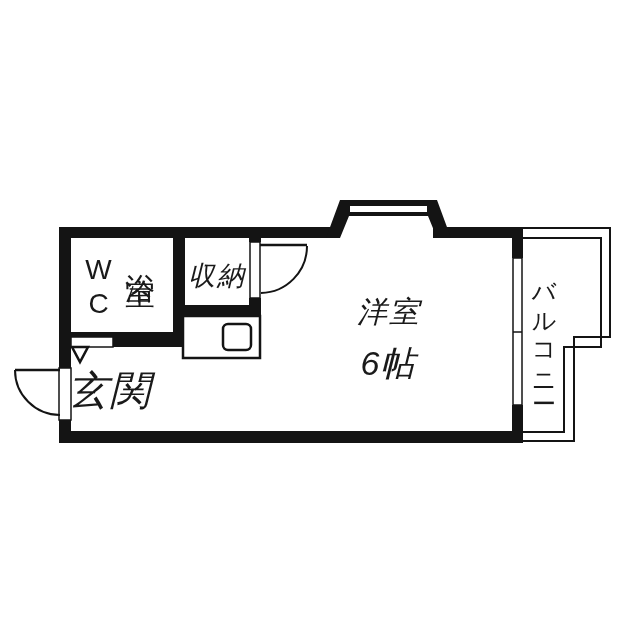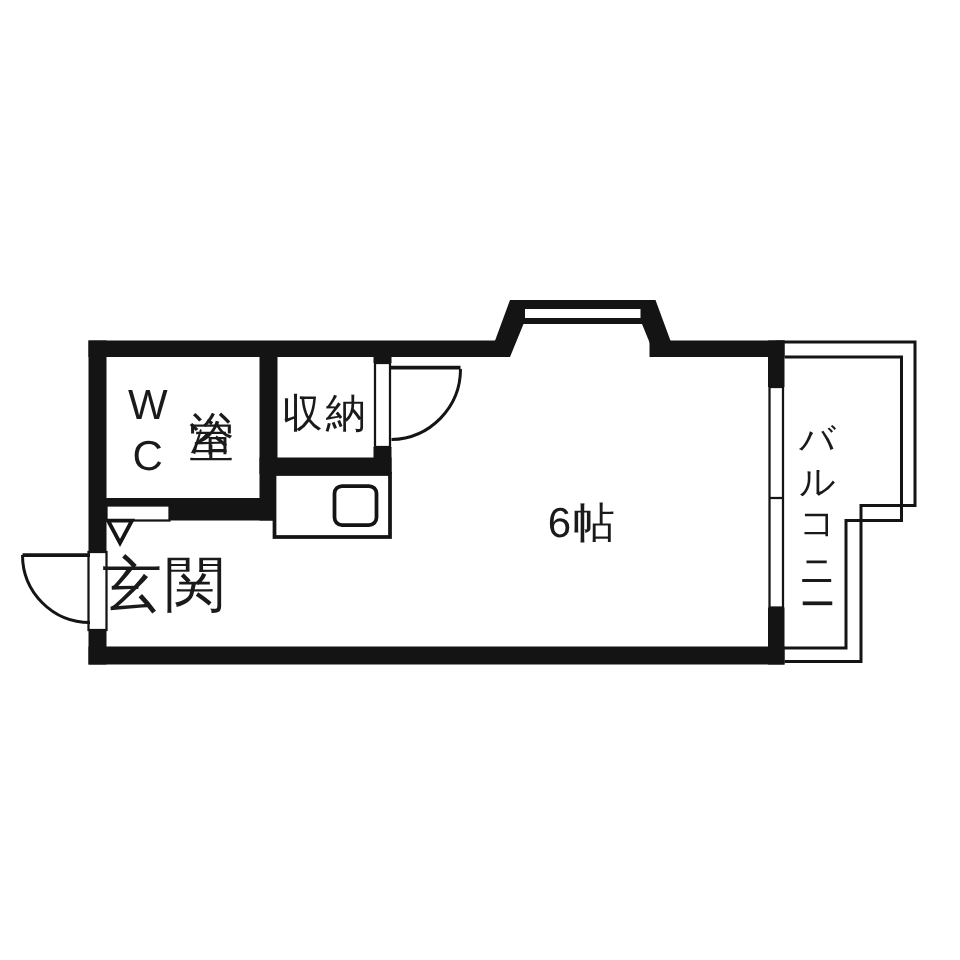--- a/index.html
+++ b/index.html
@@ -11,28 +11,28 @@
     overflow:hidden;
   }
   .plan-svg{position:absolute;left:0;top:0;}
   .room-label{
     position:absolute;
     color:#1a1a1a;
     line-height:1;
     white-space:nowrap;
     user-select:none;
   }
-  .h-label{transform:translate(-50%,-50%);text-align:left;}
+  .h-label{transform:translate(-50%,-50%);text-align:left;font-style:italic;}
   .v-label{writing-mode:vertical-rl;}
   .v-upright{text-orientation:upright;}
   .lbl-wc{left:84px;top:254px;font-size:28px;letter-spacing:3px;font-weight:500;}
   .lbl-bath{left:125px;top:250px;font-size:30px;letter-spacing:3px;font-weight:500;}
   .lbl-closet{left:217px;top:276px;font-size:27px;letter-spacing:2px;font-weight:500;}
   .lbl-room{left:389px;top:312px;font-size:30px;letter-spacing:2px;font-weight:500;}
-  .lbl-size{left:388px;top:349px;font-size:28px;letter-spacing:1px;font-weight:500;}
+  .lbl-size{left:388px;top:363px;font-size:34px;letter-spacing:1px;font-weight:500;}
   .lbl-entrance{left:110px;top:390px;font-size:40px;letter-spacing:2px;font-weight:500;}
   .lbl-balcony{left:532px;top:265px;font-size:24px;letter-spacing:4px;font-weight:500;}
 </style>
 </head>
 <body>
 
 <div class="canvas">
 
   <svg class="plan-svg" width="640" height="640" viewBox="0 0 640 640">
 
@@ -91,20 +91,21 @@
       <path d="M 523 238 L 601 238 L 601 347 L 564 347 L 564 432 L 522 432"></path>
     </g>
   </svg>
 
   <div class="room-label v-label v-upright lbl-wc">WC</div>
 
   <div class="room-label v-label v-upright lbl-bath">浴室</div>
 
   <div class="room-label h-label lbl-closet">収納</div>
 
+  <div class="room-label h-label lbl-room">洋室</div>
 
   <div class="room-label h-label lbl-size">6帖</div>
 
   <div class="room-label h-label lbl-entrance">玄関</div>
 
   <div class="room-label v-label lbl-balcony">バルコニー</div>
 
 </div>
 
 </body></html>

